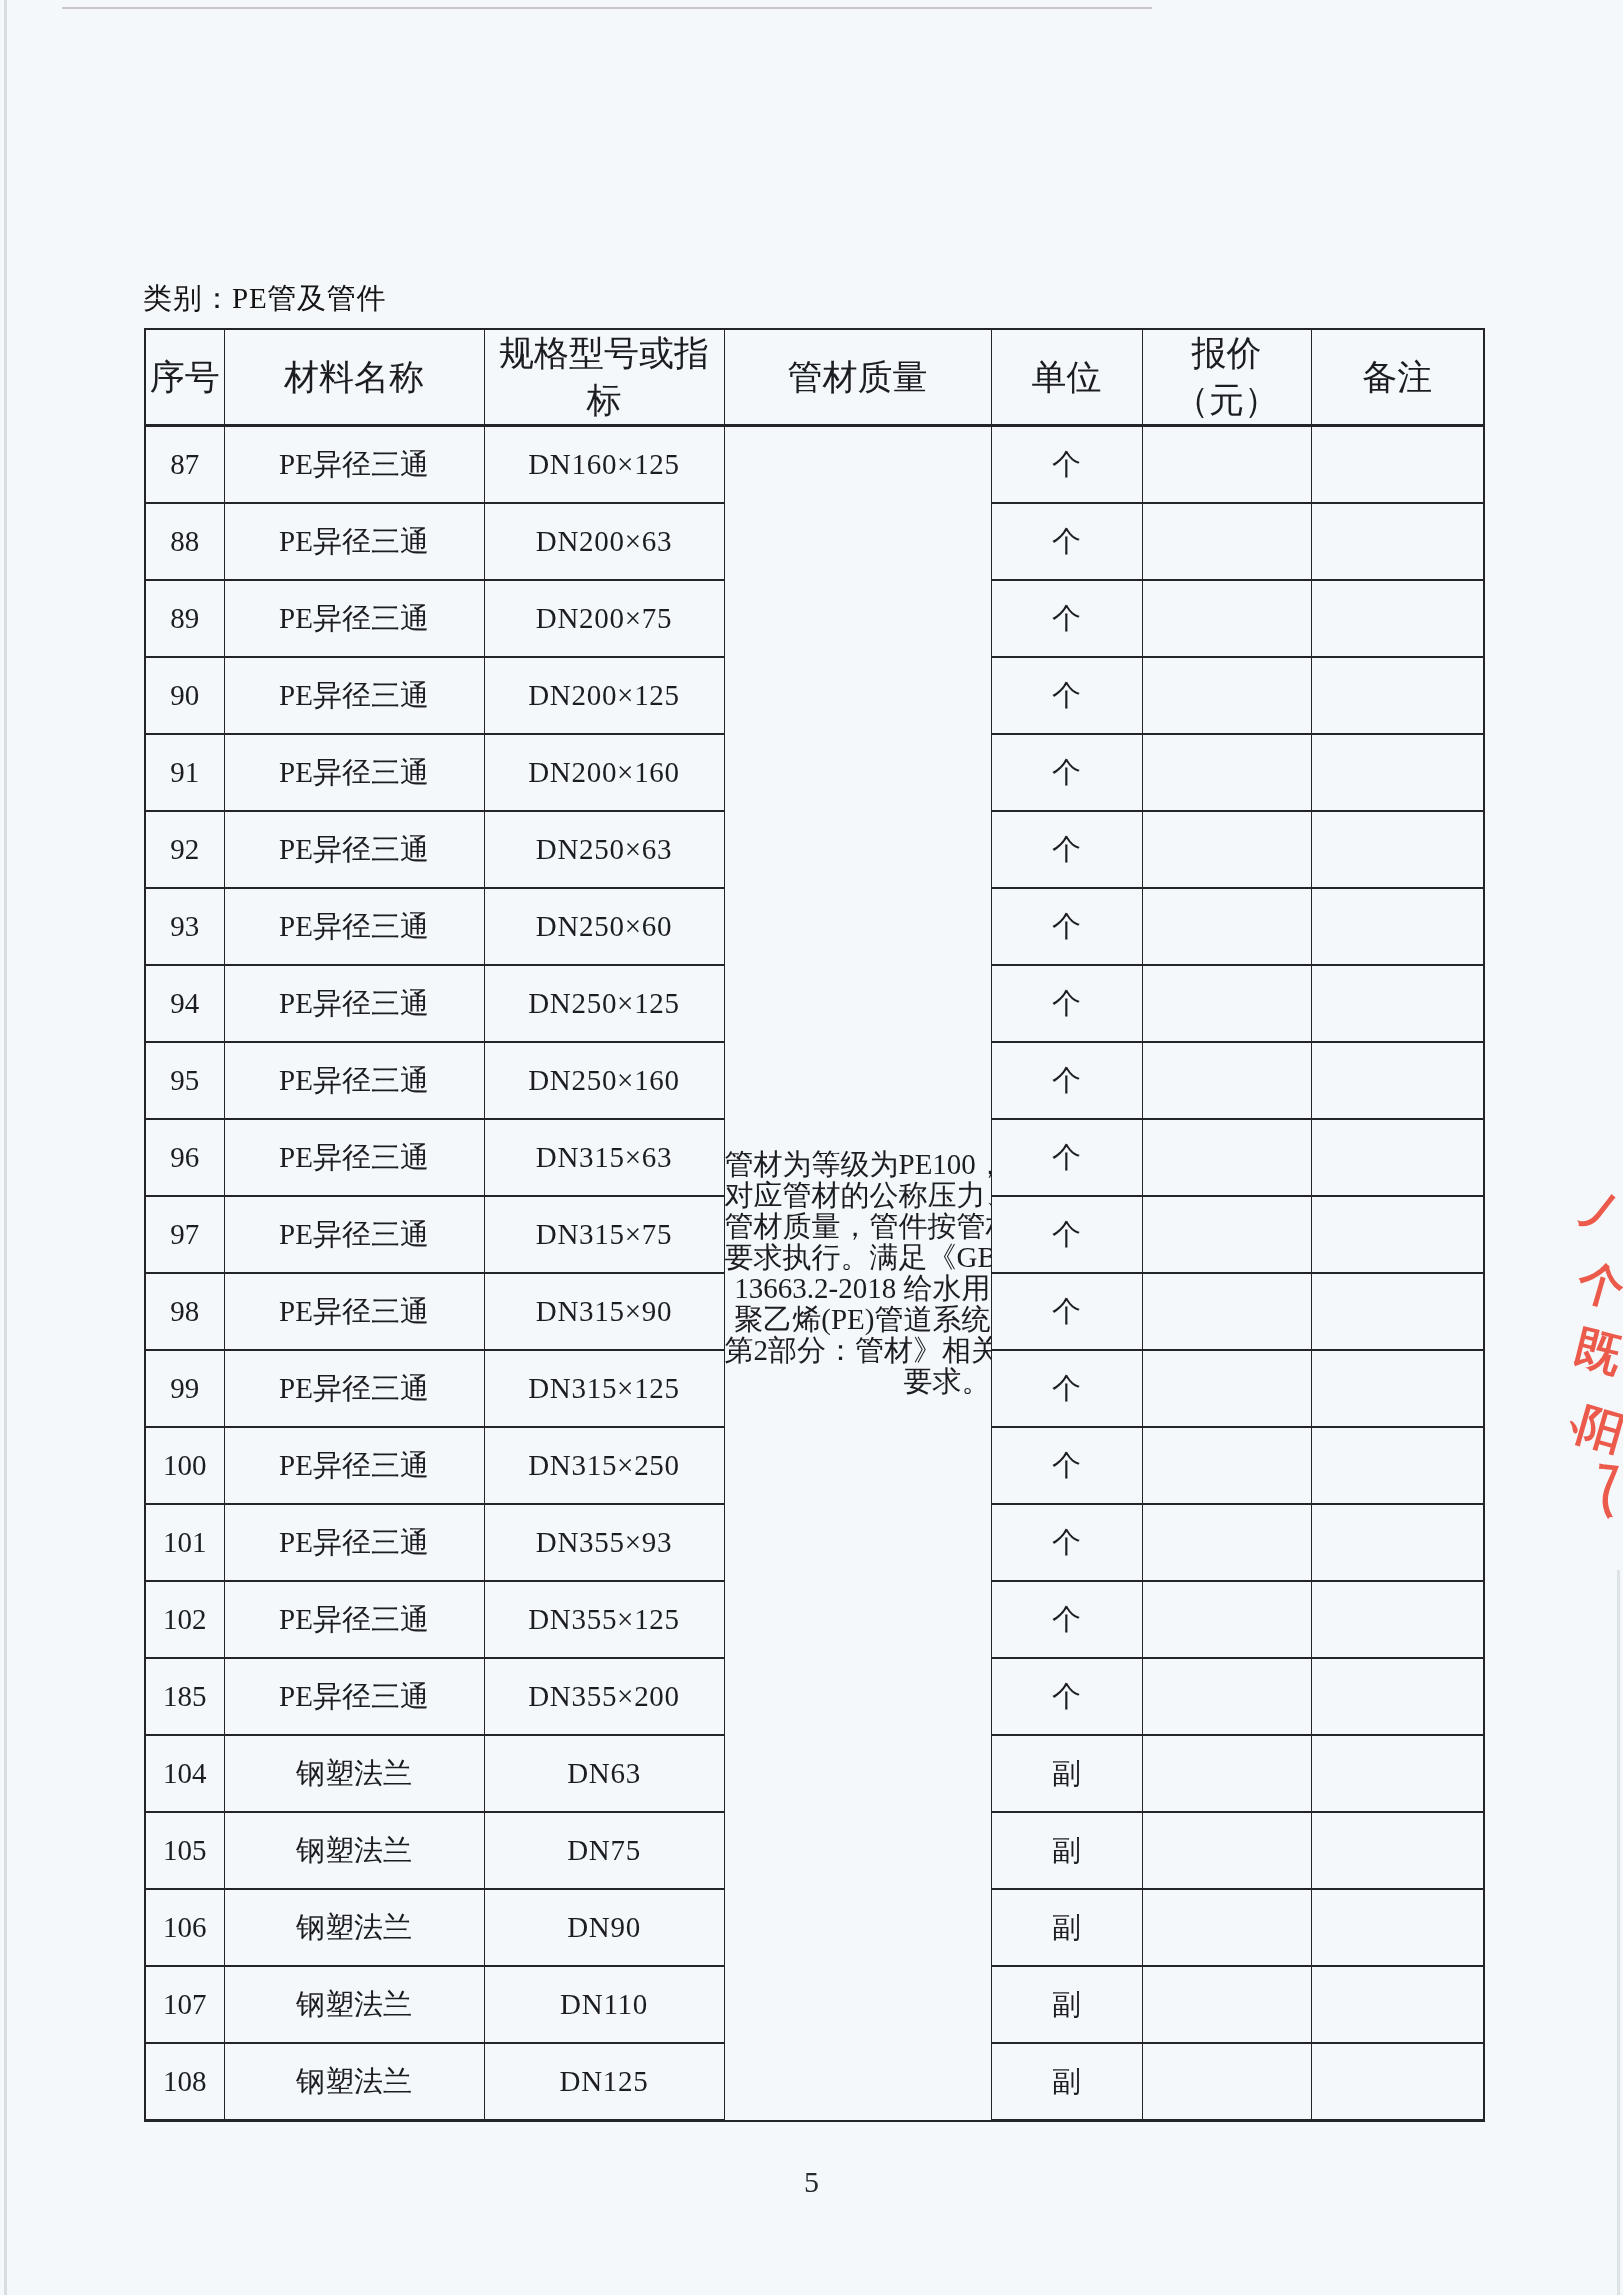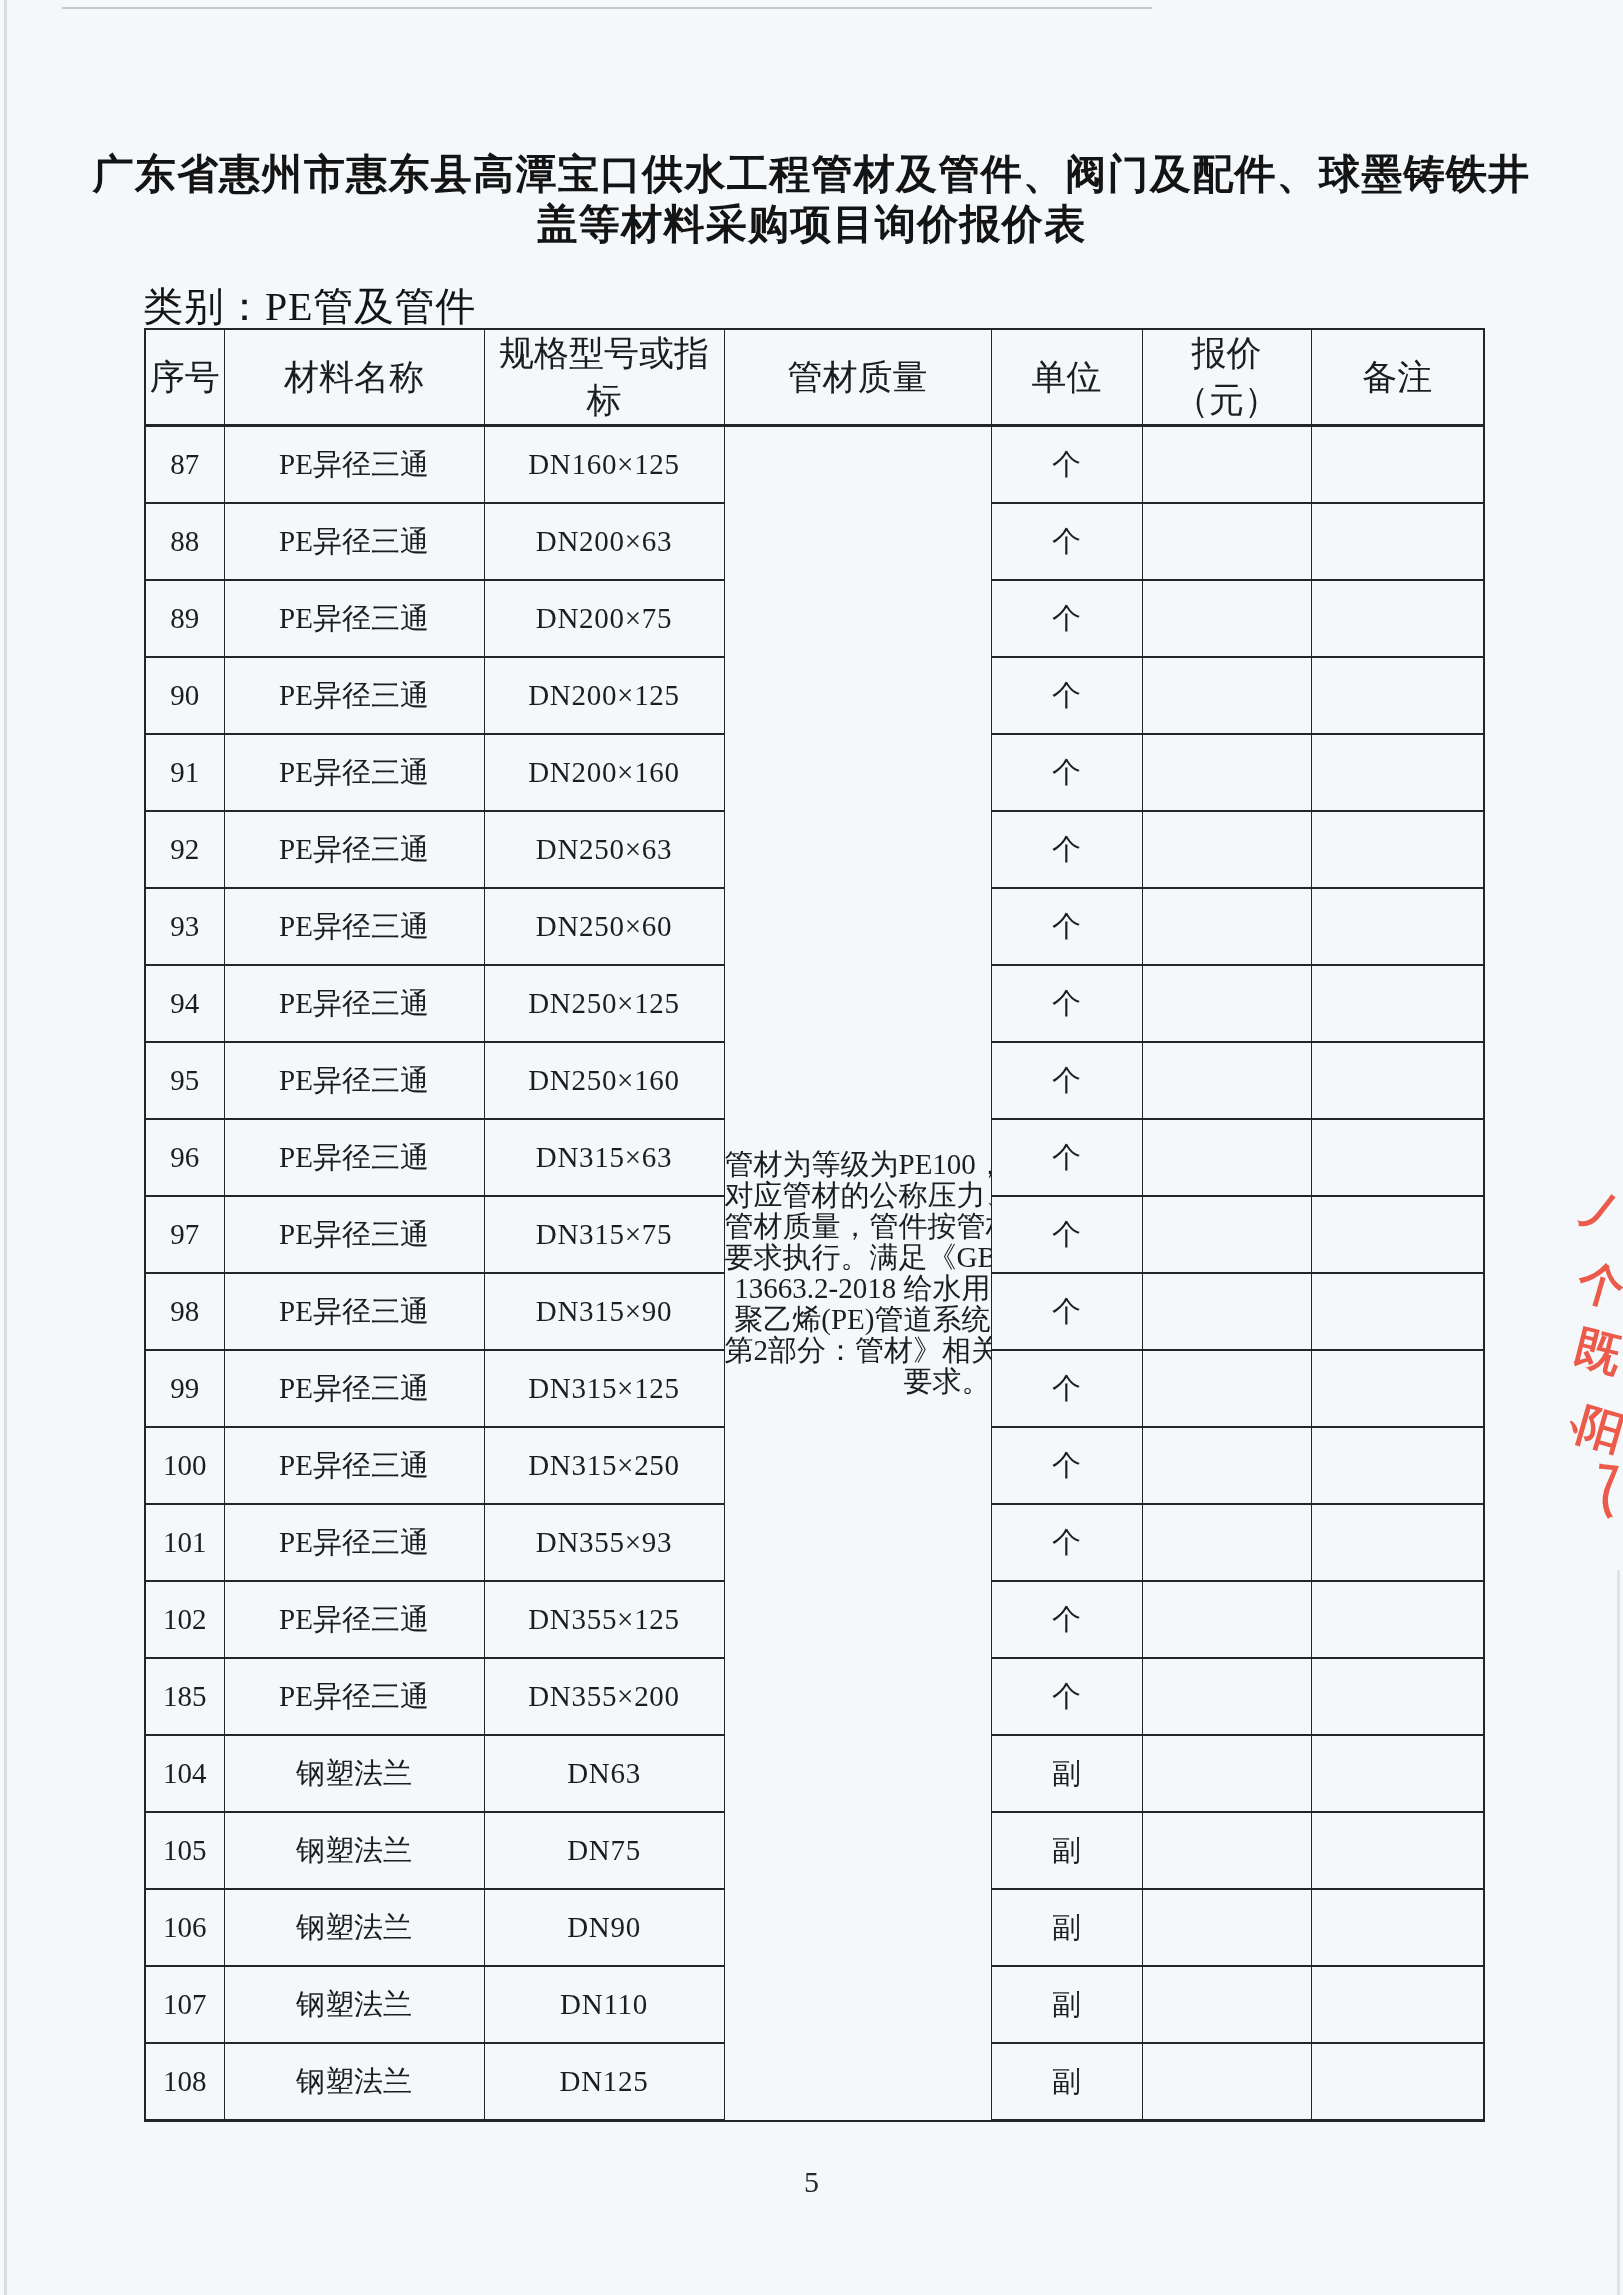--- a/index.html
+++ b/index.html
@@ -28,21 +28,21 @@
   .doc-title {
     position:absolute; top:149px; left:0; width:100%;
     text-align:center;
     font-family:"Liberation Sans","DejaVu Sans",sans-serif;
     font-weight:bold;
     font-size:41px; line-height:50px; letter-spacing:1.3px;
     color:#141414;
   }
   .category-line {
     position:absolute; top:279px; left:143px;
-    font-size:40px; color:#141414; letter-spacing:0.7px;
+    font-size:29px; color:#141414; letter-spacing:0.7px;
   }
   table.quote-table {
     position:absolute; top:328px; left:144px;
     width:1339px;
     border-collapse:collapse; table-layout:fixed;
     background:transparent;
   }
   table.quote-table th, table.quote-table td {
     border:1.3px solid #23252a;
     text-align:center; vertical-align:middle;
@@ -99,24 +99,20 @@
 </style>
 </head>
 <body>
 
 <div class="page">
 
   <div class="scan-edge-left"></div>
   <div class="scan-edge-right"></div>
   <div class="scan-top-line"></div>
 
-  <div class="doc-title">
-    <span>广东省惠州市惠东县高潭宝口供水工程管材及管件、阀门及配件、球墨铸铁井</span><br>
-    <span>盖等材料采购项目询价报价表</span>
-  </div>
 
   <div class="category-line">类别：PE管及管件</div>
 
   <table class="quote-table">
     <colgroup>
       <col style="width:79px">
       <col style="width:260px">
       <col style="width:240px">
       <col style="width:267px">
       <col style="width:151px">

